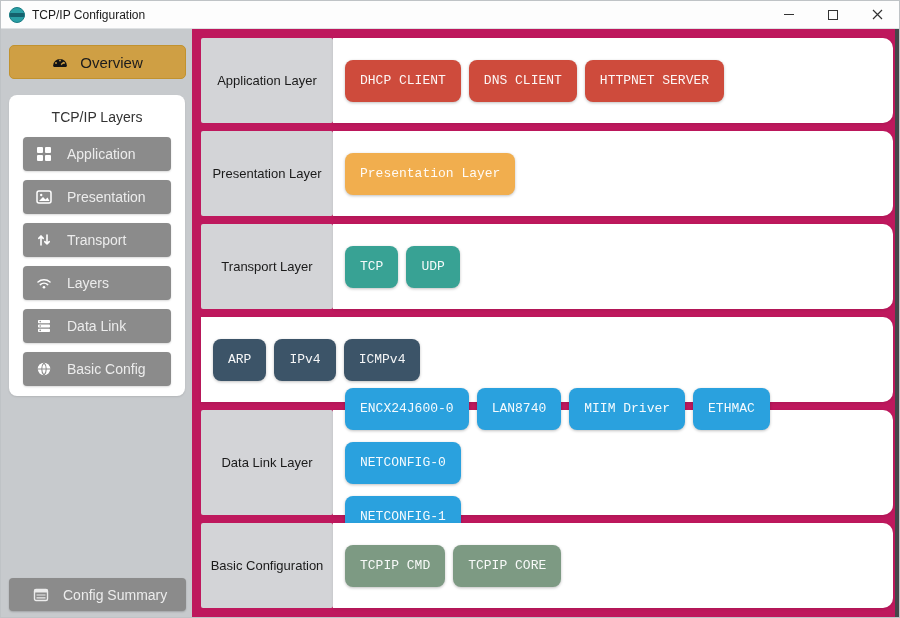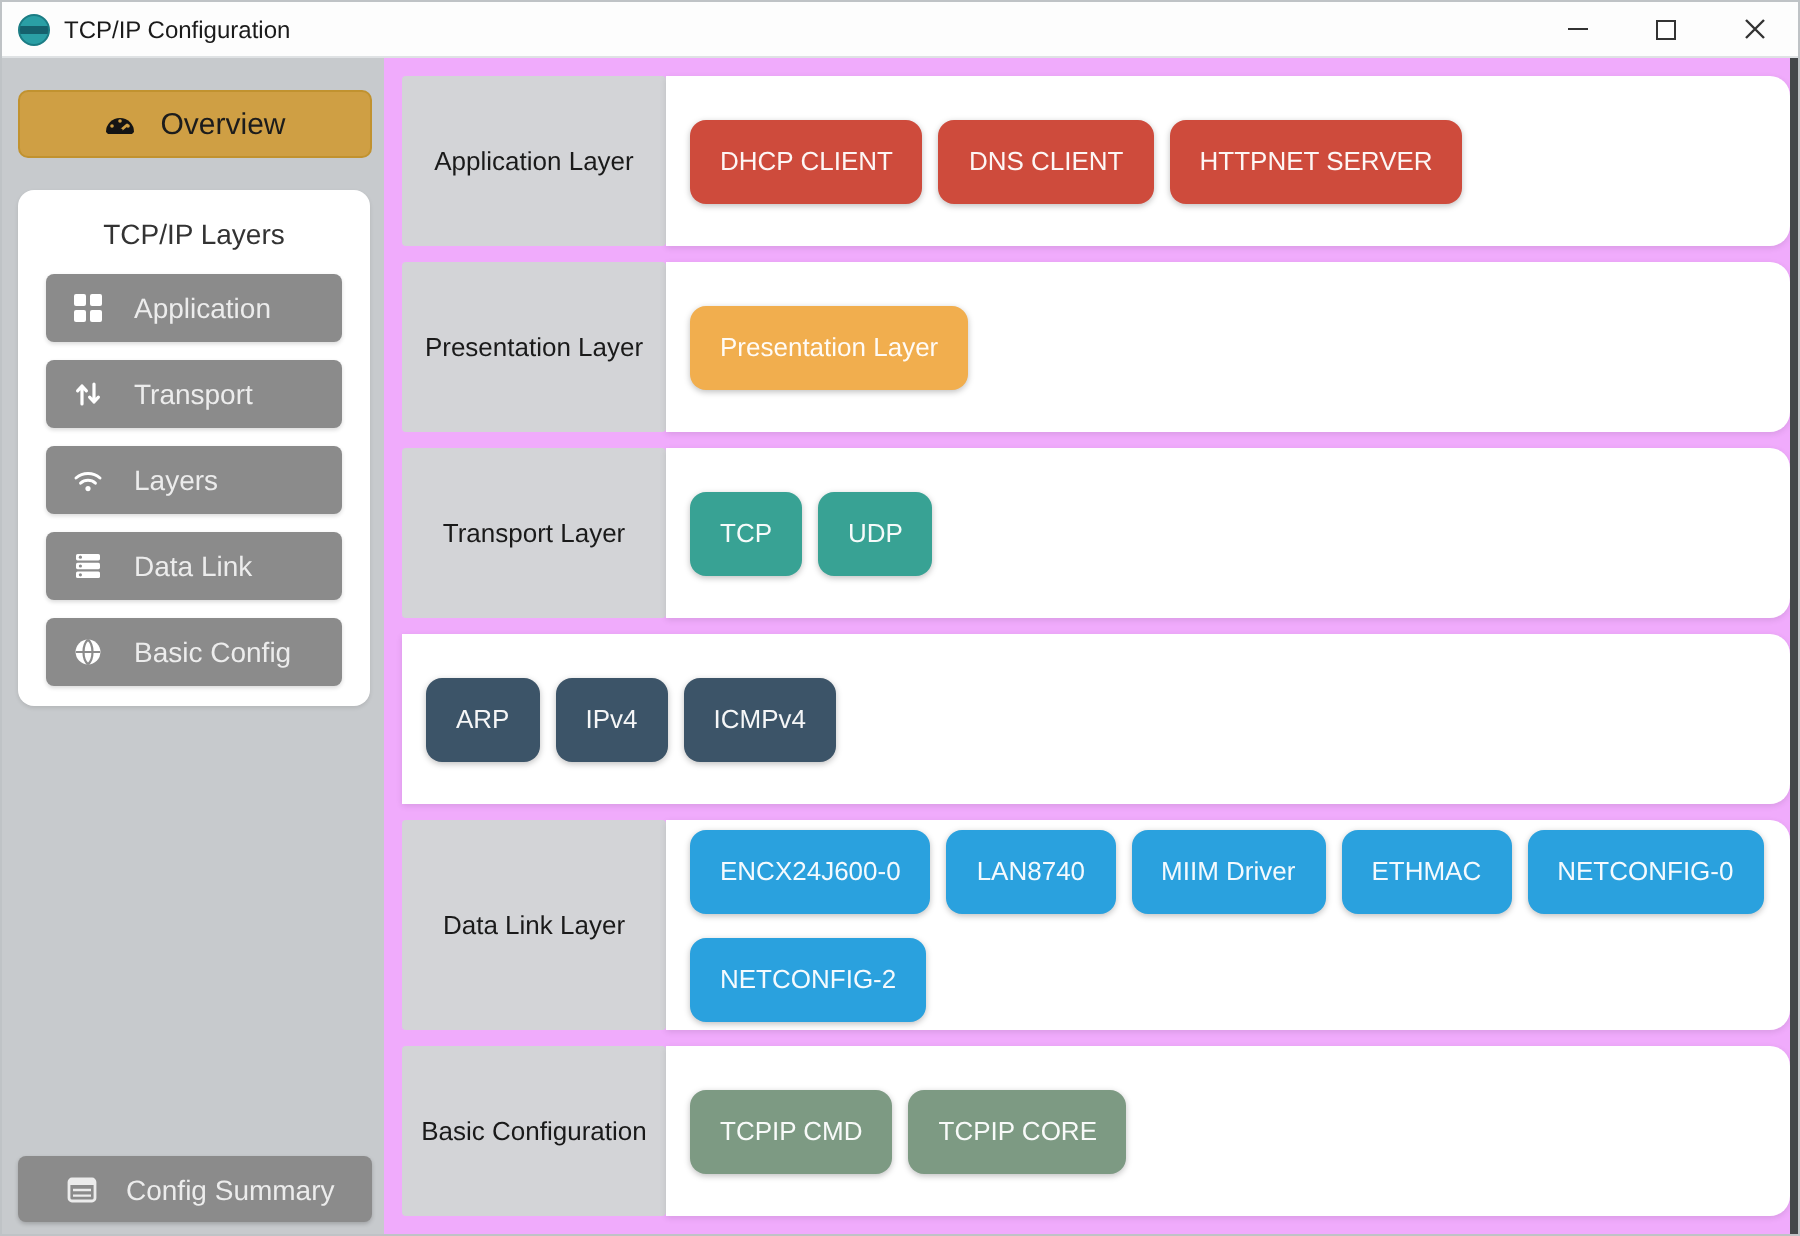--- a/index.html
+++ b/index.html
@@ -1,17 +1,17 @@
 <!DOCTYPE html>
 <html><head>
 <meta charset="utf-8">
 <style>
   * { margin:0; padding:0; box-sizing:border-box; }
   html,body { width:900px; height:618px; font-family:"Liberation Sans", sans-serif; }
-  .window { width:900px; height:618px; background:#f0abfc; position:relative; overflow:hidden; border:1px solid #bfc3c6; }
+  .window { width:900px; height:618px; background:#be185d; position:relative; overflow:hidden; border:1px solid #bfc3c6; }
 
   
   .titlebar { height:28px; background:#fdfdfd; border-bottom:1px solid #dfe2e4; display:flex; align-items:center; padding-left:8px; }
   .titlebar .app-icon { width:16px; height:16px; margin-right:7px; flex:0 0 auto; }
   .titlebar .title { font-size:12px; color:#1a1a1a; }
   .win-controls { margin-left:auto; display:flex; height:100%; }
   .win-btn { width:44px; height:100%; display:flex; align-items:center; justify-content:center; cursor:default; }
   .min-glyph { width:10px; height:1px; background:#333; display:block; }
   .max-glyph { width:10px; height:10px; border:1px solid #333; display:block; }
 
@@ -34,21 +34,21 @@
     box-shadow:0 1px 2px rgba(0,0,0,0.2); }
   .icon16 { width:16px; height:16px; flex:0 0 auto; display:block; }
 
   
   .layer-row { display:flex; height:85px; margin-bottom:8px; }
   .layer-row.tall { height:105px; }
   .layer-row:last-child { margin-bottom:0; }
   .row-label { width:132px; background:#d3d4d7; border-radius:2px; display:flex; align-items:center; justify-content:center;
     font-size:13px; color:#1a1a1a; text-align:center; flex:0 0 auto; }
   .row-card { flex:1; background:#ffffff; border-radius:0 10px 10px 0; box-shadow:0 1px 3px rgba(0,0,0,0.10);
-    display:flex; flex-wrap:wrap; align-items:center; align-content:center; gap:12px 8px; padding:0 12px; }
+    display:flex; flex-wrap:wrap; align-items:center; align-content:center; gap:12px 8px; padding:0 12px;font-family:Liberation Mono, monospace; }
   .chip { height:42px; border-radius:8px; padding:0 15px; display:flex; align-items:center; justify-content:center;
     color:rgba(255,255,255,0.95); font-size:13px; cursor:pointer; box-shadow:0 1px 3px rgba(0,0,0,0.25); white-space:nowrap; }
 
   .right-edge { position:absolute; right:0; top:28px; width:4px; height:590px; background:#44474a; }
 </style>
 </head>
 <body>
 
 <div class="window">
 
@@ -95,20 +95,28 @@
         <div class="side-btn">
           <svg class="icon16" viewBox="0 0 16 16">
             <rect x="1" y="1" width="6" height="6" rx="1" fill="#fff"></rect>
               <rect x="9" y="1" width="6" height="6" rx="1" fill="#fff"></rect>
             <rect x="1" y="9" width="6" height="6" rx="1" fill="#fff"></rect>
               <rect x="9" y="9" width="6" height="6" rx="1" fill="#fff"></rect>
           </svg>
           <span>Application</span>
         </div>
 
+        <div class="side-btn">
+          <svg class="icon16" viewBox="0 0 16 16">
+            <rect x="1" y="2" width="14" height="12" rx="2" fill="none" stroke="#fff" stroke-width="1.5"></rect>
+            <circle cx="5.2" cy="6" r="1.2" fill="#fff"></circle>
+            <path d="M3 12 L7 8 L9.5 10.5 L11.5 8.5 L13.5 12 Z" fill="#fff"></path>
+          </svg>
+          <span>Presentation</span>
+        </div>
 
         <div class="side-btn">
           <svg class="icon16" viewBox="0 0 16 16">
             <path d="M5 13 L5 4 M5 4 L2.8 6.4 M5 4 L7.2 6.4" stroke="#fff" stroke-width="1.6" fill="none" stroke-linecap="round" stroke-linejoin="round"></path>
             <path d="M11 3 L11 12 M11 12 L8.8 9.6 M11 12 L13.2 9.6" stroke="#fff" stroke-width="1.6" fill="none" stroke-linecap="round" stroke-linejoin="round"></path>
           </svg>
           <span>Transport</span>
         </div>
 
         <div class="side-btn">
@@ -186,21 +194,21 @@
       </div>
 
       <div class="layer-row tall">
         <div class="row-label">Data Link Layer</div>
         <div class="row-card">
           <div class="chip" style="background: rgb(42, 161, 222);">ENCX24J600-0</div>
           <div class="chip" style="background: rgb(42, 161, 222);">LAN8740</div>
           <div class="chip" style="background: rgb(42, 161, 222);">MIIM Driver</div>
           <div class="chip" style="background: rgb(42, 161, 222);">ETHMAC</div>
           <div class="chip" style="background: rgb(42, 161, 222);">NETCONFIG-0</div>
-          <div class="chip" style="margin-right: 420px; background: rgb(42, 161, 222);">NETCONFIG-2</div>
+          <div class="chip" style="margin-right: 420px; background: rgb(42, 161, 222);">NETCONFIG-1</div>
         </div>
       </div>
 
       <div class="layer-row">
         <div class="row-label">Basic Configuration</div>
         <div class="row-card">
           <div class="chip" style="background: rgb(125, 154, 131);">TCPIP CMD</div>
           <div class="chip" style="background: rgb(125, 154, 131);">TCPIP CORE</div>
         </div>
       </div>

